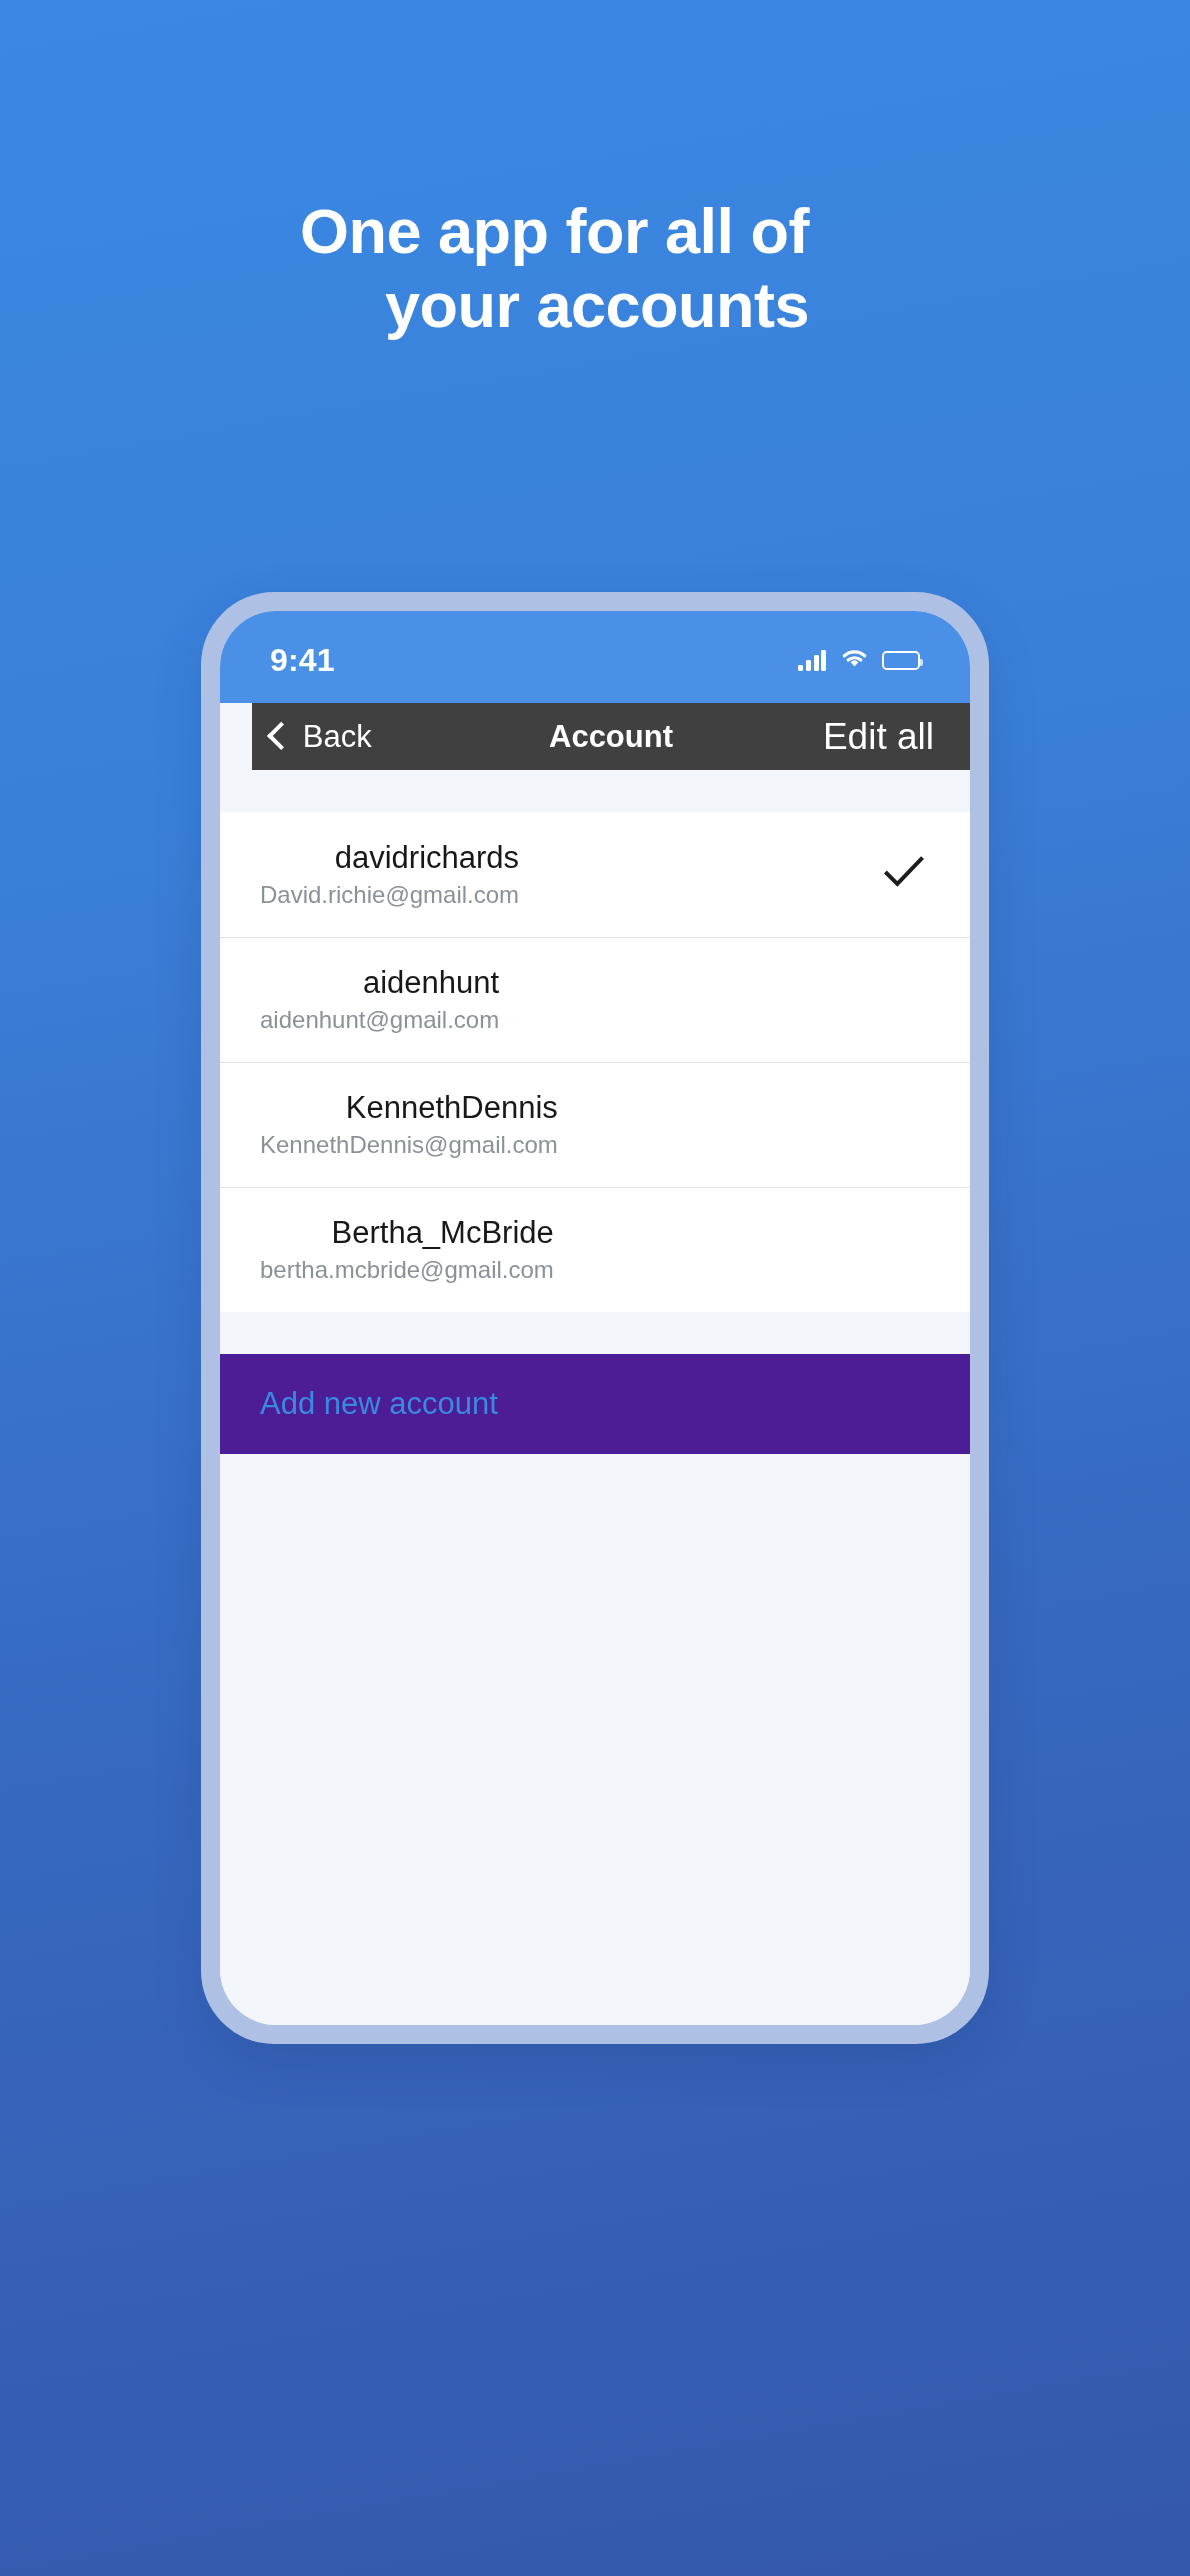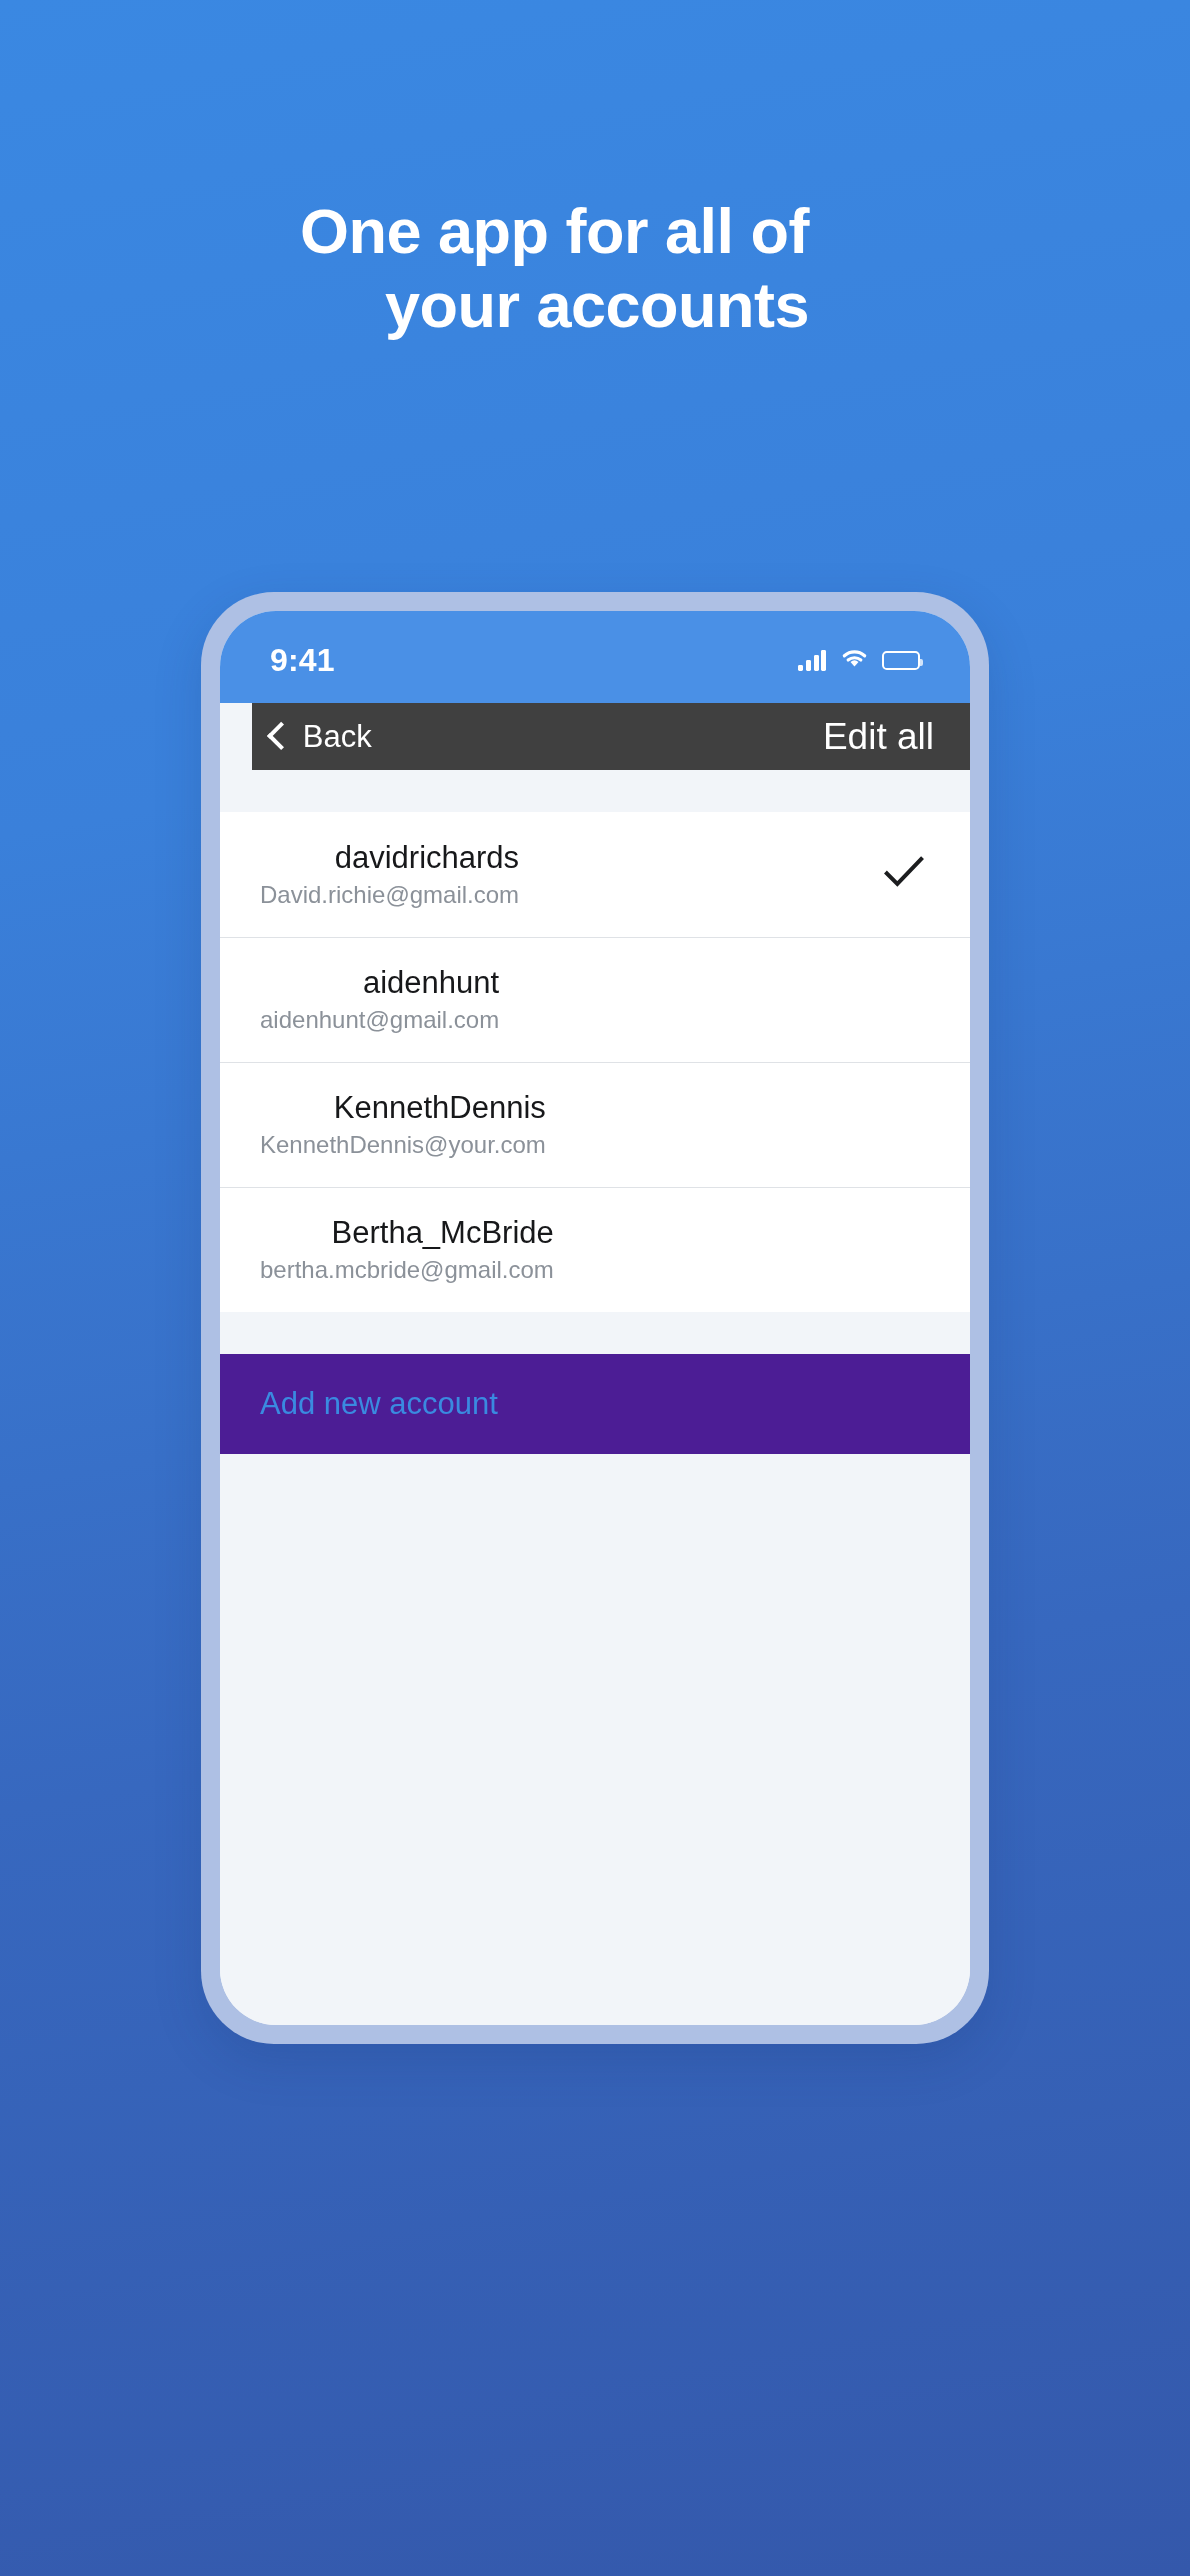--- a/index.html
+++ b/index.html
@@ -293,20 +293,21 @@
           <span class="battery-fill"></span>
         </span>
       </div>
     </div>
 
     <div class="nav-bar">
       <div class="nav-back">
         <span class="chevron-left"></span>
         <span>Back</span>
       </div>
+      <div class="nav-title">Account</div>
       <div class="nav-edit">Edit all</div>
     </div>
 
     <div class="content">
       <div class="section-gap"></div>
 
       <div class="list-group">
 
         <div class="account-row">
           <div class="row-inner">
@@ -329,21 +330,21 @@
               <div class="row-email">aidenhunt@gmail.com</div>
             </div>
           </div>
         </div>
 
 
         <div class="account-row">
           <div class="row-inner">
             <div class="row-texts">
               <div class="row-name">KennethDennis</div>
-              <div class="row-email">KennethDennis@your.com</div>
+              <div class="row-email">KennethDennis@gmail.com</div>
             </div>
           </div>
         </div>
 
         <div class="account-row">
           <div class="row-inner">
             <div class="row-texts">
               <div class="row-name">Bertha_McBride</div>
               <div class="row-email">bertha.mcbride@gmail.com</div>
             </div>

